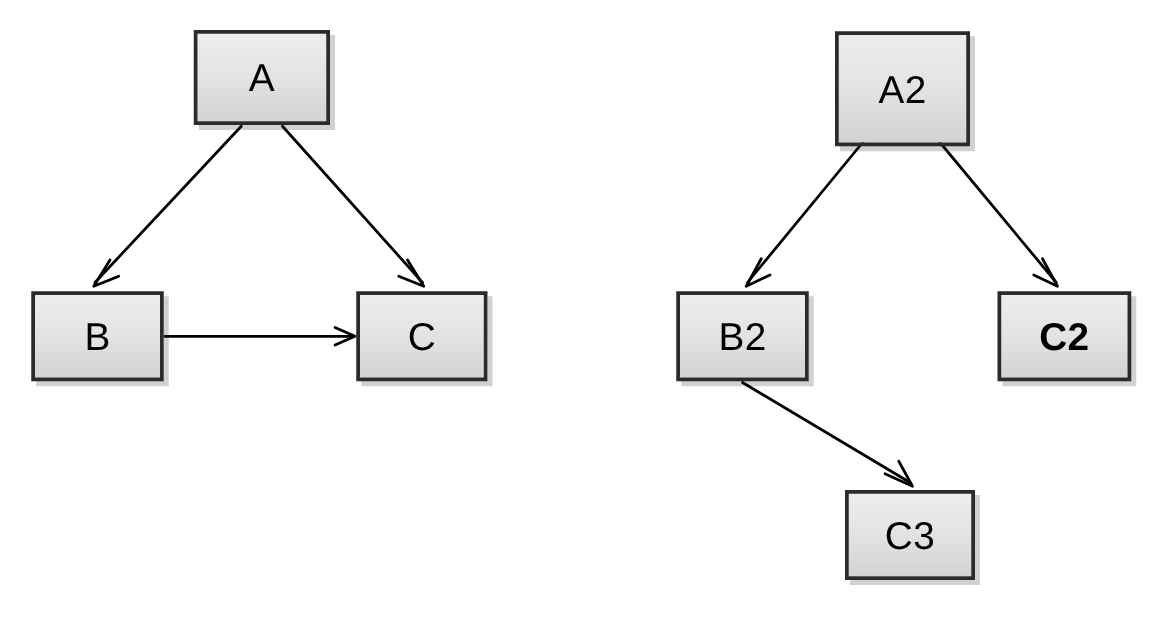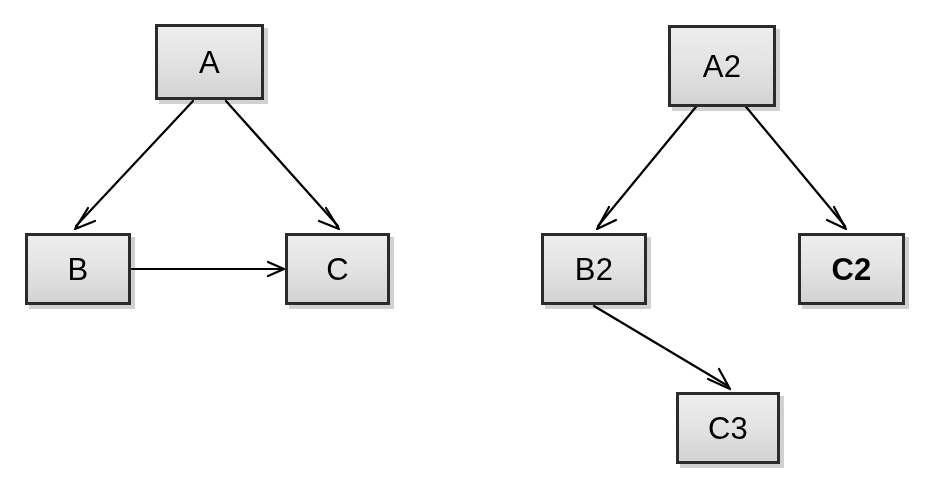--- a/index.html
+++ b/index.html
@@ -86,21 +86,21 @@
   </div>
 
   <div class="node" style="left:25px; top:233px; width:106px; height:72px;">
     <span class="node-label">B</span>
   </div>
 
   <div class="node" style="left:285px; top:233px; width:105px; height:72px;">
     <span class="node-label">C</span>
   </div>
 
-  <div class="node" style="left:668px; top:25px; width:108px; height:82px;">
+  <div class="node" style="left:668px; top:25px; width:108px; height:92px;">
     <span class="node-label">A2</span>
   </div>
 
   <div class="node" style="left:541px; top:233px; width:106px; height:72px;">
     <span class="node-label">B2</span>
   </div>
 
   <div class="node" style="left:798px; top:233px; width:107px; height:72px;font-weight:bold;">
     <span class="node-label">C2</span>
   </div>

